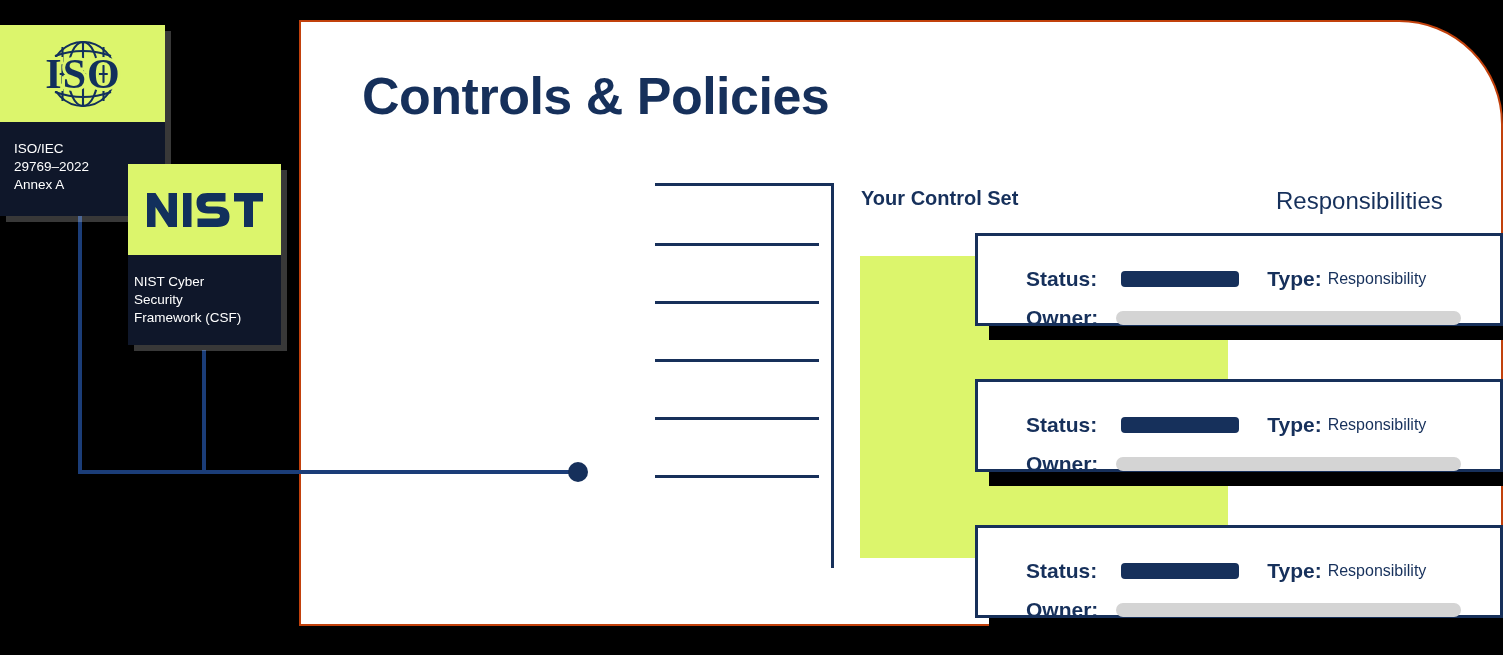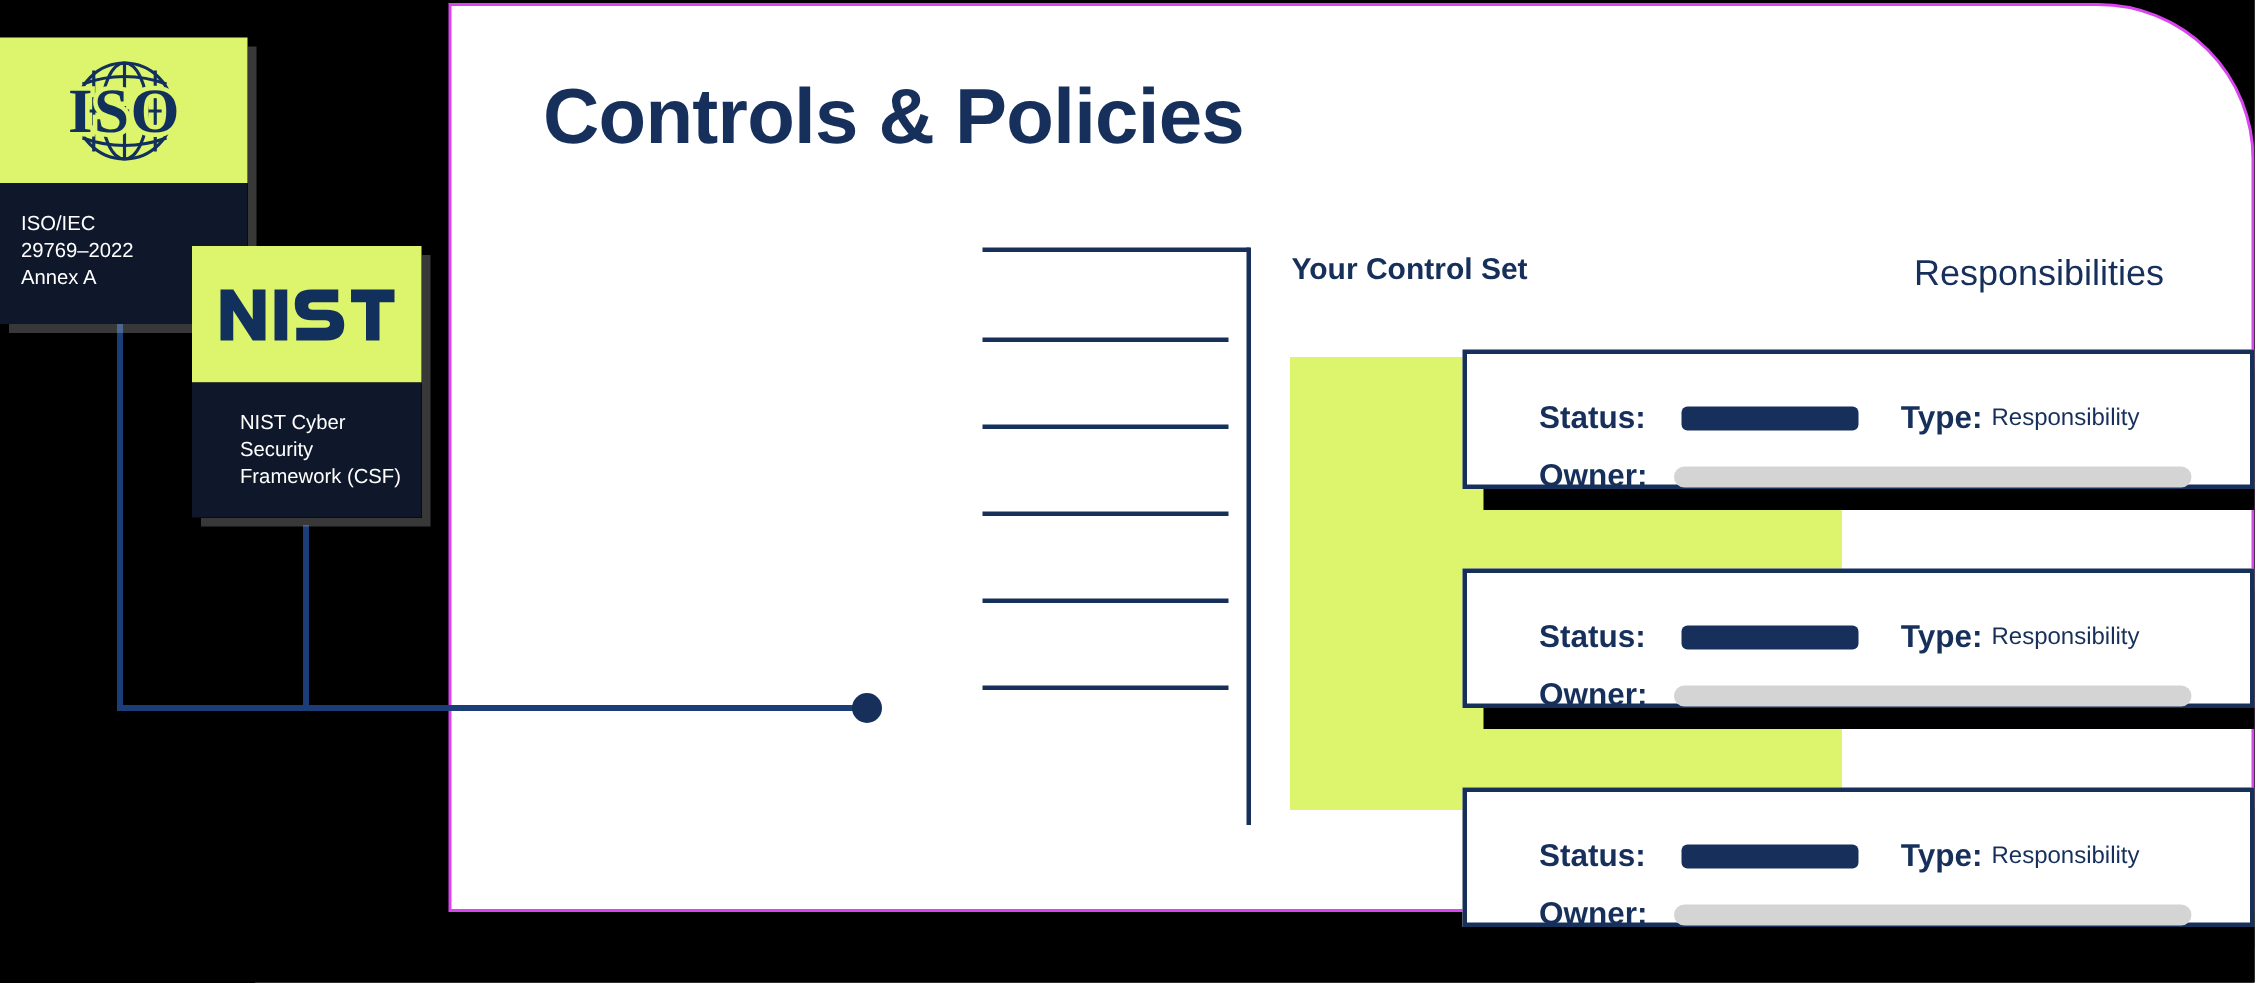--- a/index.html
+++ b/index.html
@@ -12,24 +12,24 @@
     position:relative;
     width:1503px;
     height:655px;
     background:#000000;
     overflow:hidden;
   }
 
   
   .main-panel{
     position:absolute;
-    left:299px; top:2px;
+    left:299px; top:20px;
     width:1204px; height:606px;
     background:#ffffff;
-    border:2px solid #d946ef;
+    border:2px solid #c2410c;
     border-top-right-radius:104px;
     box-sizing:border-box;
   }
   .panel-title{
     position:absolute;
     left:61px; top:44px;
     font-size:52px;
     font-weight:700;
     letter-spacing:-0.5px;
     color:#16305b;
@@ -174,21 +174,21 @@
     font-size:13.5px;
     line-height:1.33;
     font-weight:400;
   }
 
   
   .badge-nist{ left:128px; top:164px; width:153px; }
   .badge-nist .logo-area{ height:91px; }
   .badge-nist .caption-area{
     height:90px;
-    padding:18px 0 0 32px;
+    padding:18px 0 0 6px;
     font-size:13.5px;
     line-height:1.33;
     font-weight:400;
   }
 
   
   .conn{ position:absolute; background:#1b3d78; z-index:3; }
   .conn-v1{ left:78px; top:215px; width:4px; height:259px; }
   .conn-v2{ left:202px; top:350px; width:4px; height:124px; }
   .conn-h{ left:78px; top:470px; width:504px; height:4px; }

